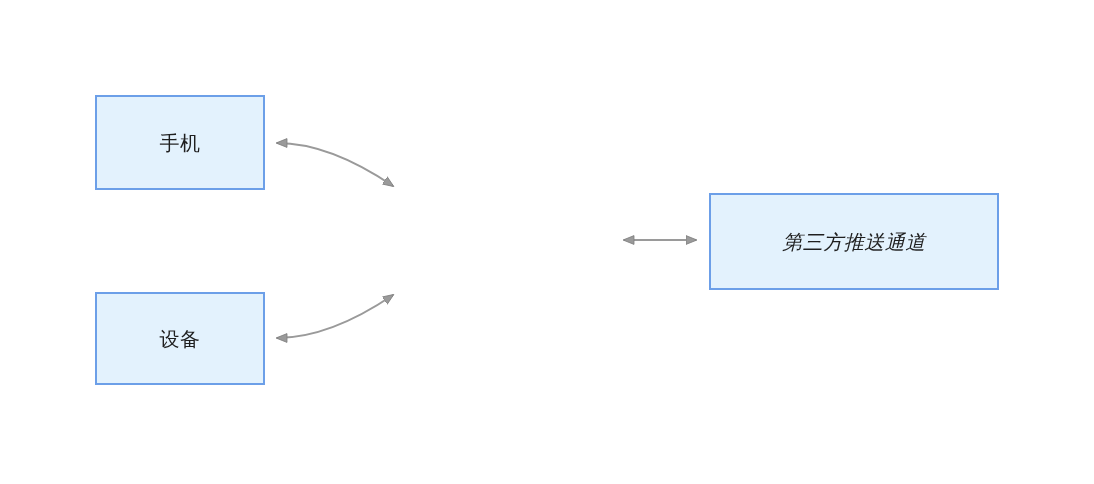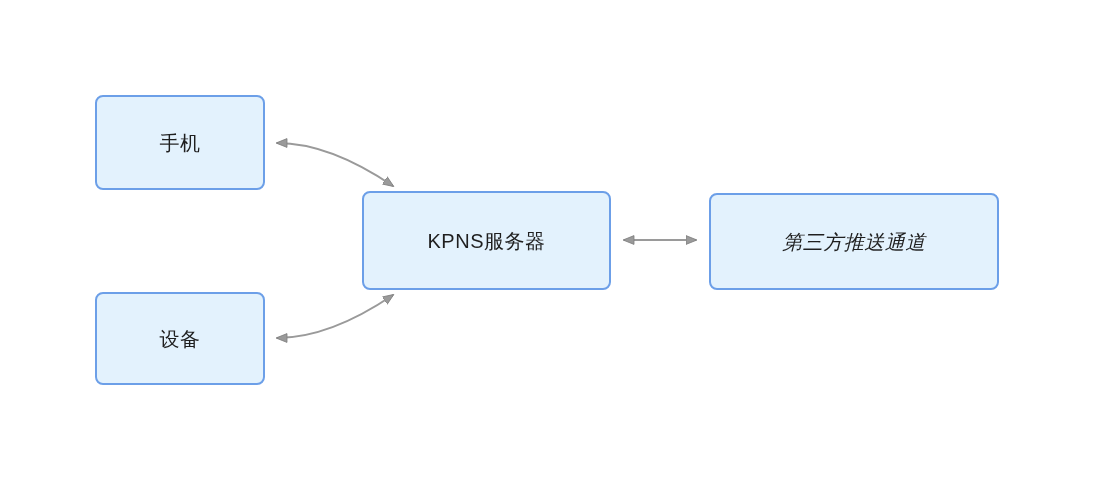--- a/index.html
+++ b/index.html
@@ -29,21 +29,21 @@
     pointer-events: none;
   }
   .node {
     position: absolute;
     box-sizing: border-box;
     background: #e3f2fd;
     border: 2px solid #6c9fe8;
     display: flex;
     align-items: center;
     justify-content: center;
-    border-radius: 8px;
+    border-radius: 0;
   }
   .node-label {
     font-size: 20px;
     line-height: 1.2;
     color: #1f1f1f;
     letter-spacing: 0.5px;
     white-space: nowrap;
     text-align: center;
     font-weight: 400;
   }
@@ -76,21 +76,18 @@
   </svg>
 
   <div class="node" id="node-phone">
     <span class="node-label">手机</span>
   </div>
 
   <div class="node" id="node-device">
     <span class="node-label">设备</span>
   </div>
 
-  <div class="node" id="node-kpns">
-    <span class="node-label">KPNS服务器</span>
-  </div>
 
   <div class="node" id="node-thirdparty">
     <span class="node-label">第三方推送通道</span>
   </div>
 
 </div>
 
 </body></html>

